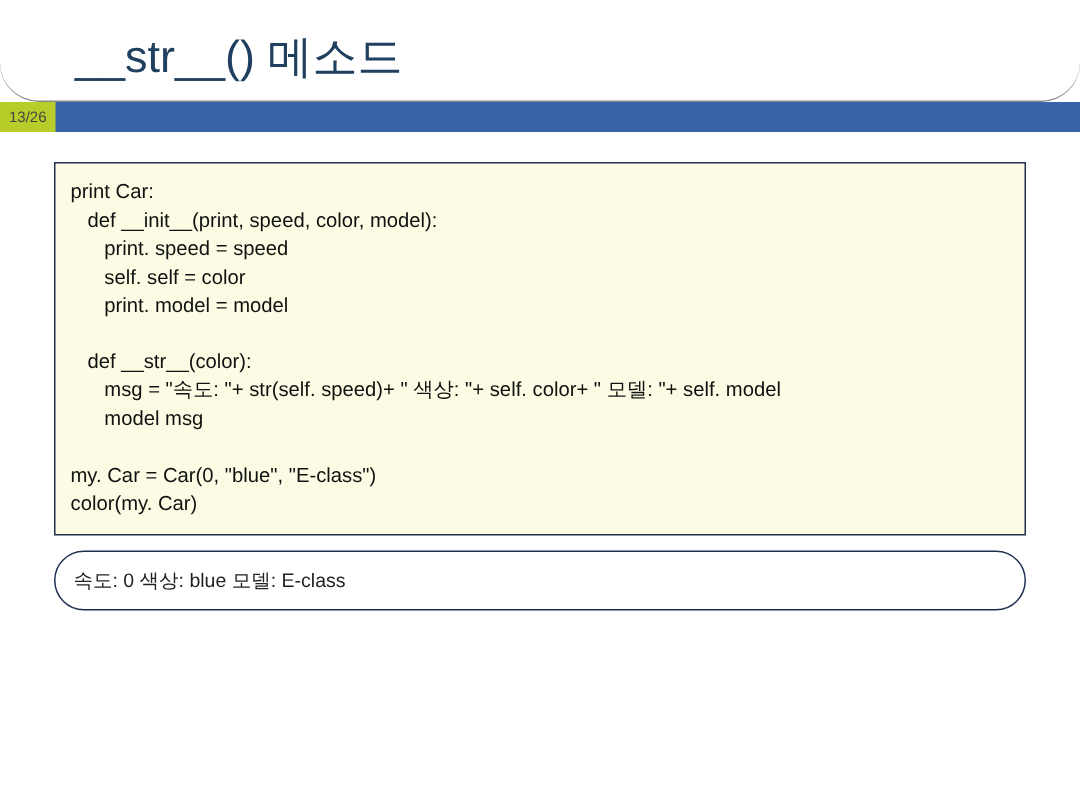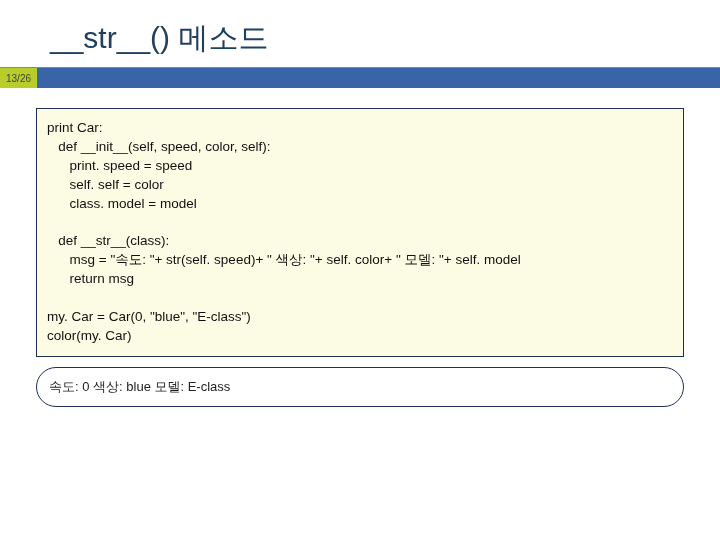--- a/index.html
+++ b/index.html
@@ -10,20 +10,21 @@
     font-family: Arial, sans-serif;
     position: relative;
   }
   .title {
     font-size: 30px;
     color: #204060;
     padding: 18px 0 8px 50px;
     font-weight: normal;
     border-bottom: 1px solid #888;
     letter-spacing: 0;
+    border-radius: 26px;
   }
   .pagenum-bar {
     background: #3a64a8;
     height: 20px;
     display: flex;
     align-items: center;
   }
   .pagenum {
     background: #b8cc2a;
     color: #444;
@@ -60,25 +61,25 @@
 </style>
 </head>
 <body>
 
 <div class="title">__str__() 메소드</div>
 <div class="pagenum-bar">
   <div class="pagenum">13/26</div>
 </div>
 
 <div class="code-box"><span>print Car:</span>
-<span>   def __init__(self, speed, color, self):</span>
+<span>   def __init__(print, speed, color, model):</span>
 <span>      print. speed = speed</span>
 <span>      self. self = color</span>
-<span>      class. model = model</span>
+<span>      print. model = model</span>
 <span></span>
-<span>   def __str__(class):</span>
+<span>   def __str__(color):</span>
 <span>      msg = "속도: "+ str(self. speed)+ " 색상: "+ self. color+ " 모델: "+ self. model</span>
-<span>      return msg</span>
+<span>      model msg</span>
 <span></span>
 <span>my. Car = Car(0, "blue", "E-class")</span>
 <span>color(my. Car)</span></div>
 
 <div class="output-box">속도: 0 색상: blue 모델: E-class</div>
 
 </body></html>

